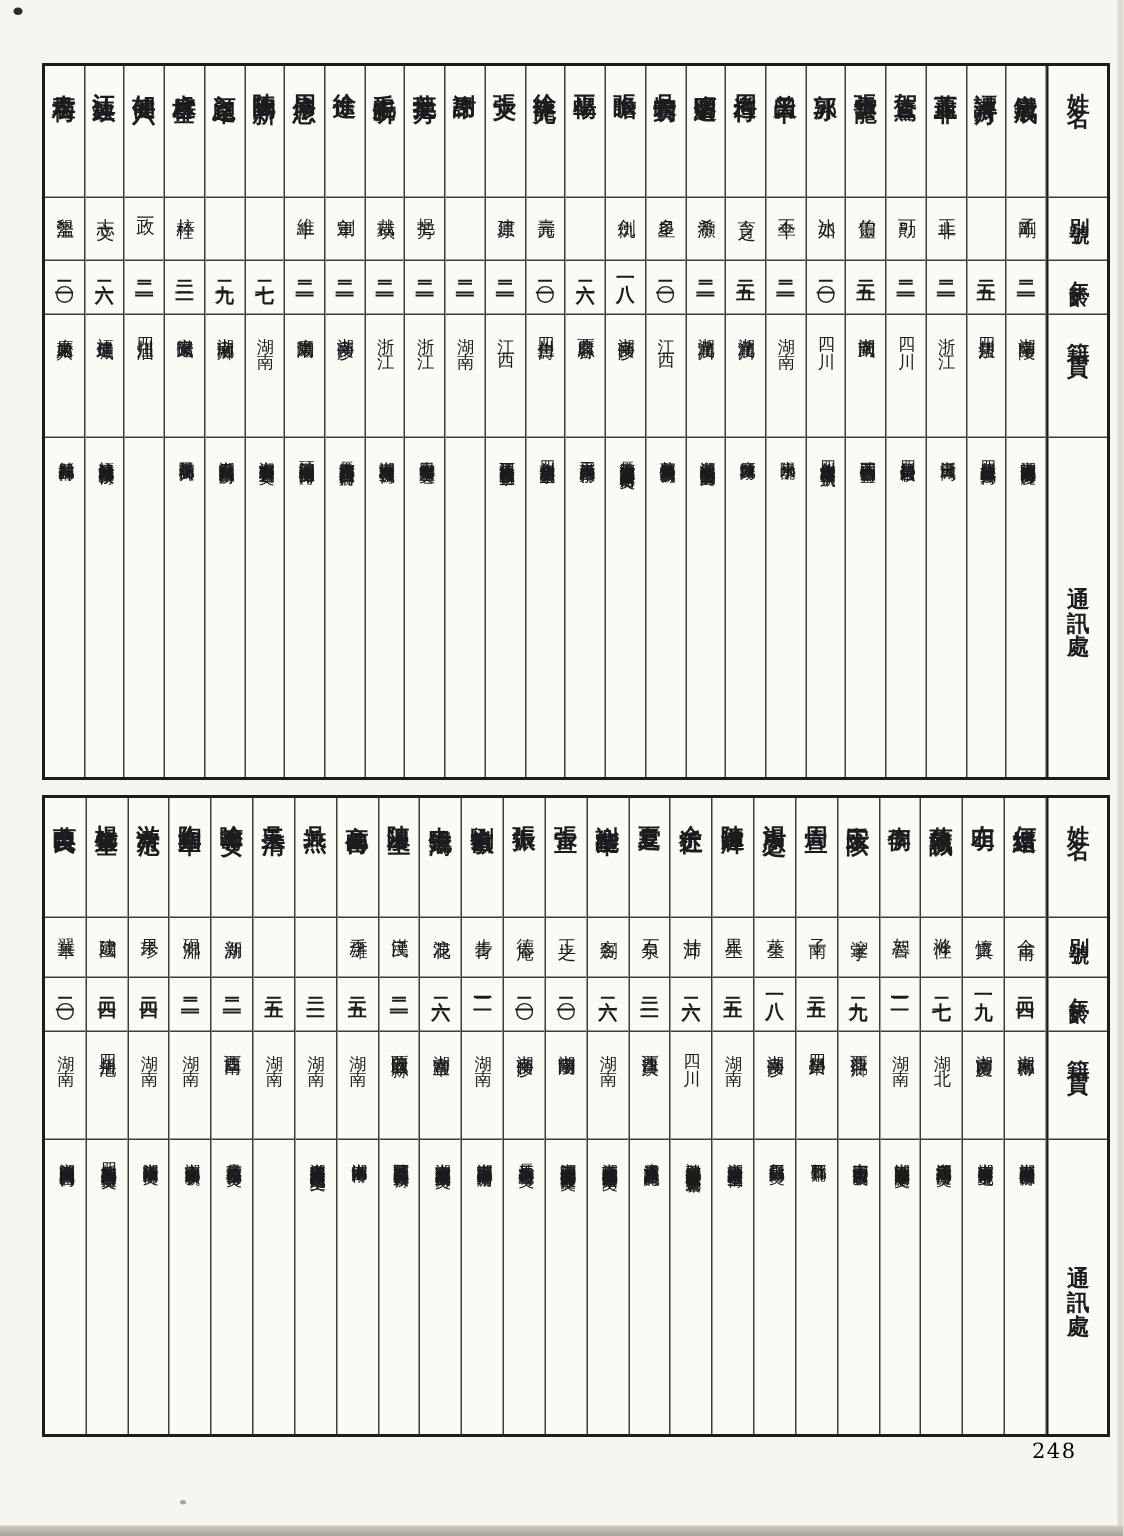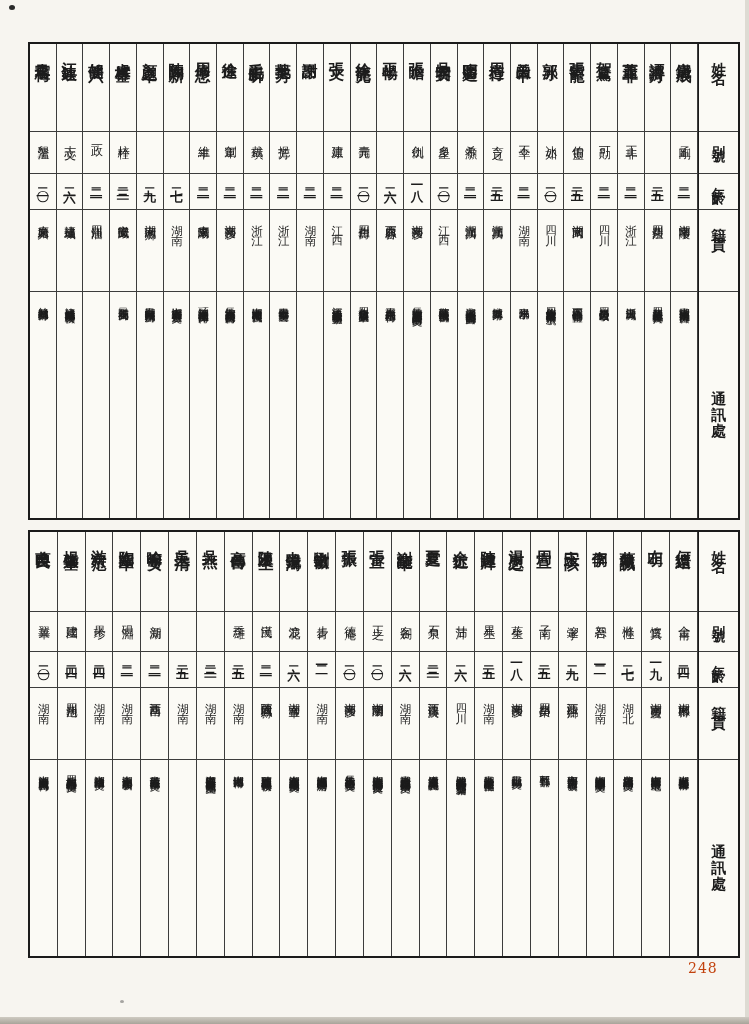--- a/index.html
+++ b/index.html
@@ -57,21 +57,21 @@
   .header-col .r-age .vtext,.header-col .r-origin .vtext{
     font-size:15px;letter-spacing:9px;
   }
   .header-col .r-alias{padding-top:2px;}
   .header-col .r-age{padding-top:2px;}
   .header-col .r-alias .vtext,.header-col .r-age .vtext{font-size:13.5px;letter-spacing:4px;}
   .header-col .r-addr{align-items:center;padding-top:0;}
   .header-col .r-addr .vtext{font-size:15px;letter-spacing:16px;}
   .pageno{
     position:absolute;top:918px;left:660px;
-    font-size:14px;letter-spacing:1px;color:#c2410c;
+    font-size:14px;letter-spacing:1px;color:#000000;
     font-family:"DejaVu Serif","Liberation Serif",serif;
   }
 </style>
 </head>
 <body>
 
 <div class="page" style="background: rgb(247, 245, 240); color: rgb(28, 28, 28);">
   <div class="edge-right"></div>
   <div class="speck" style="top:5px;left:9px;width:6px;height:5px;"></div>
   <div class="speck" style="top:1000px;left:120px;width:4px;height:3px;opacity:.4;"></div>

